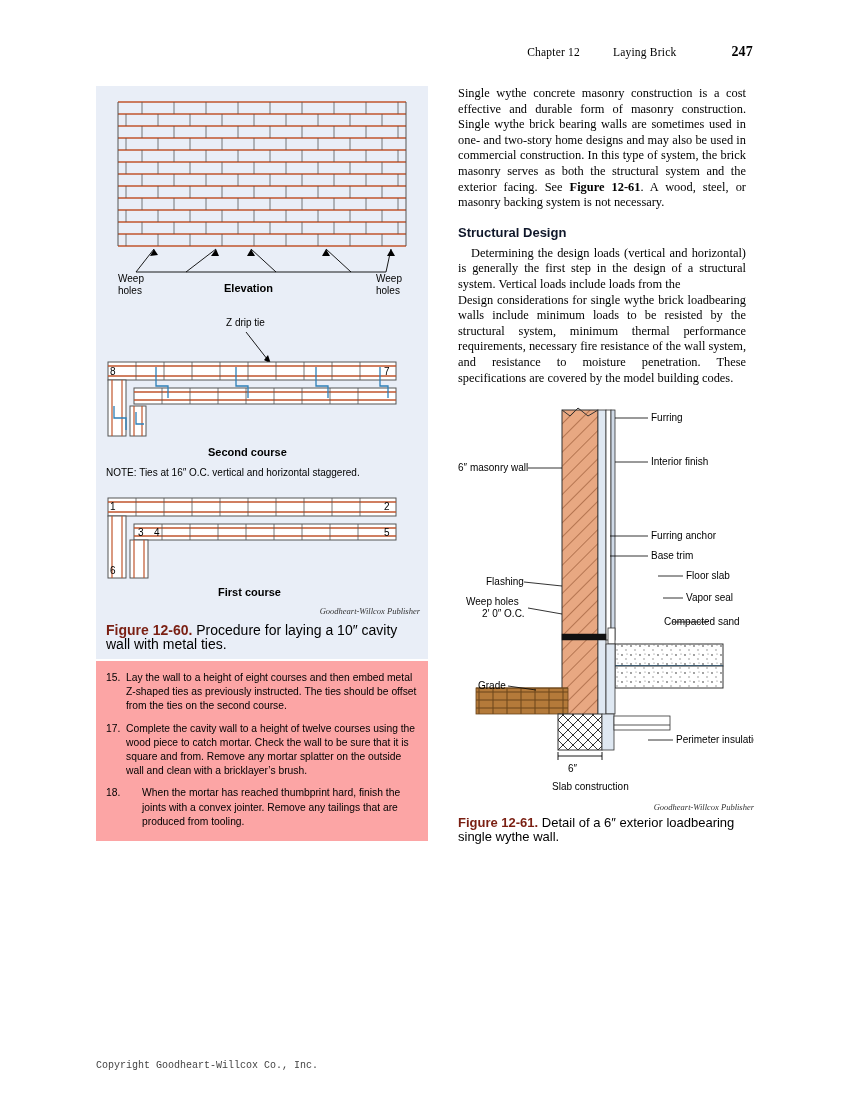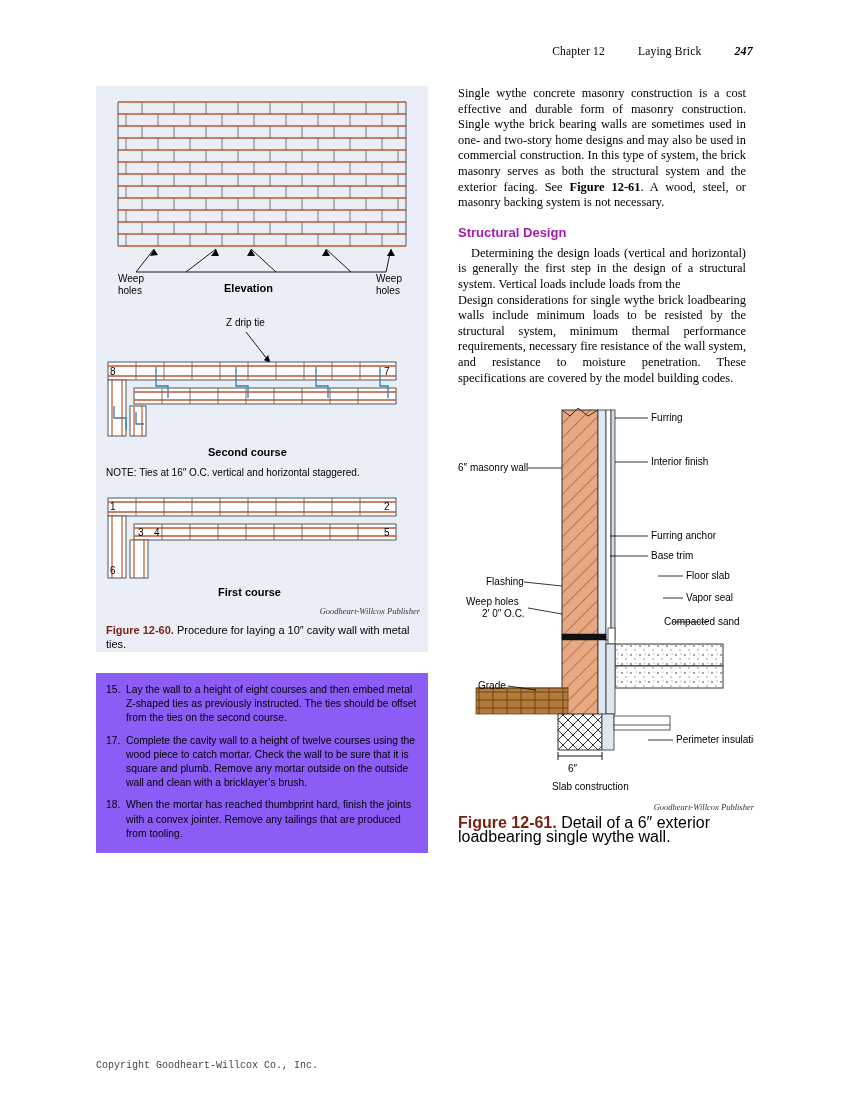--- a/index.html
+++ b/index.html
@@ -15,21 +15,21 @@
 
   
   .runhead{
     position:absolute;top:44px;right:96px;
     font-family:"Liberation Serif", serif;
     font-size:11.5px;letter-spacing:.2px;
     display:flex;align-items:baseline;gap:33px;
   }
   .runhead .chap{}
   .runhead .title{}
-  .runhead .pageno{font-weight:bold;font-size:12px;font-style:italic;}
+  .runhead .pageno{font-weight:bold;font-size:14px;margin-left:22px;}
 
   
   .leftcol{position:absolute;left:96px;top:86px;width:332px;}
 
   .figbox{
     background:#e9eef7;
     width:332px;
     padding:0;
     position:relative;
   }
@@ -38,53 +38,53 @@
     width:268px;height:520px;
     background:#e9eef7;
   }
   .credit{
     font-family:"Liberation Serif", serif;
     font-size:8.5px;font-style:italic;color:#333;
     text-align:right;padding:0 8px 2px 0;
   }
   .figcaption{
     font-family:"Liberation Sans", sans-serif;
-    font-size:11px;line-height:13.5px;
-    padding:6px 10px 1px 10px;
+    font-size:14px;line-height:13.5px;
+    padding:6px 10px 8px 10px;
   }
   .figcaption .lbl{color:#7a1f12;font-weight:bold;}
 
   .stepsbox{
-    margin-top:21px;
-    background:#8b5cf6;
+    margin-top:2px;
+    background:#fca5a5;
     width:332px;
     padding:10px 10px 12px 10px;
     box-sizing:border-box;
   }
   .step{
     display:flex;
     font-family:"Liberation Sans", sans-serif;
     font-size:10.3px;line-height:14.2px;
     margin-bottom:8px;
   }
-  .step:last-child{margin-bottom:0;}
+  .step:last-child{margin-bottom:0;gap:16px;}
   .step .num{width:20px;flex:0 0 20px;}
   .step .txt{flex:1;}
 
   
   .rightcol{position:absolute;left:458px;top:86px;width:296px;}
   h1.sec{
     font-family:"Liberation Sans", sans-serif;
     color:#6f7a1d;
     font-size:17.5px;line-height:22px;
     font-weight:bold;margin:0 0 10px 0;
   }
   h2.sub{
     font-family:"Liberation Sans", sans-serif;
-    color:#a21caf;
+    color:#0f172a;
     font-size:13px;font-weight:bold;
     margin:14px 0 6px 0;
   }
   p.body{
     font-family:"Liberation Serif", serif;
     font-size:12.4px;line-height:15.6px;
     text-align:justify;
     margin:0 8px 0 0;
     hyphens:auto;
   }
@@ -92,21 +92,21 @@
   .bold{font-weight:bold;}
 
   .fig61wrap{position:relative;width:296px;height:400px;margin-top:14px;}
   .credit2{
     font-family:"Liberation Serif", serif;
     font-size:8.5px;font-style:italic;color:#333;
     text-align:right;margin-top:2px;
   }
   .figcaption2{
     font-family:"Liberation Sans", sans-serif;
-    font-size:16px;line-height:13.5px;
+    font-size:13px;line-height:13.5px;
     margin-top:4px;
   }
   .figcaption2 .lbl{color:#7a1f12;font-weight:bold;}
 
   .copyright{
     position:absolute;left:96px;top:1060px;
     font-family:Liberation Mono, monospace;
     font-size:10px;color:#444;
   }
 
@@ -446,21 +446,21 @@
       </div>
     </div>
 
     <div class="stepsbox">
       <div class="step">
         <div class="num">15.</div>
         <div class="txt">Lay the wall to a height of eight courses and then embed metal Z-shaped ties as previously instructed. The ties should be offset from the ties on the second course.</div>
       </div>
       <div class="step">
         <div class="num">17.</div>
-        <div class="txt">Complete the cavity wall to a height of twelve courses using the wood piece to catch mortar. Check the wall to be sure that it is square and plumb. Remove any mortar outside on the outside wall and clean with a bricklayer’s brush.</div>
+        <div class="txt">Complete the cavity wall to a height of twelve courses using the wood piece to catch mortar. Check the wall to be sure that it is square and from. Remove any mortar splatter on the outside wall and clean with a bricklayer’s brush.</div>
       </div>
       <div class="step">
         <div class="num">18.</div>
         <div class="txt">When the mortar has reached thumbprint hard, finish the joints with a convex jointer. Remove any tailings that are produced from tooling.</div>
       </div>
     </div>
   </div>
 
   <div class="rightcol">
 

